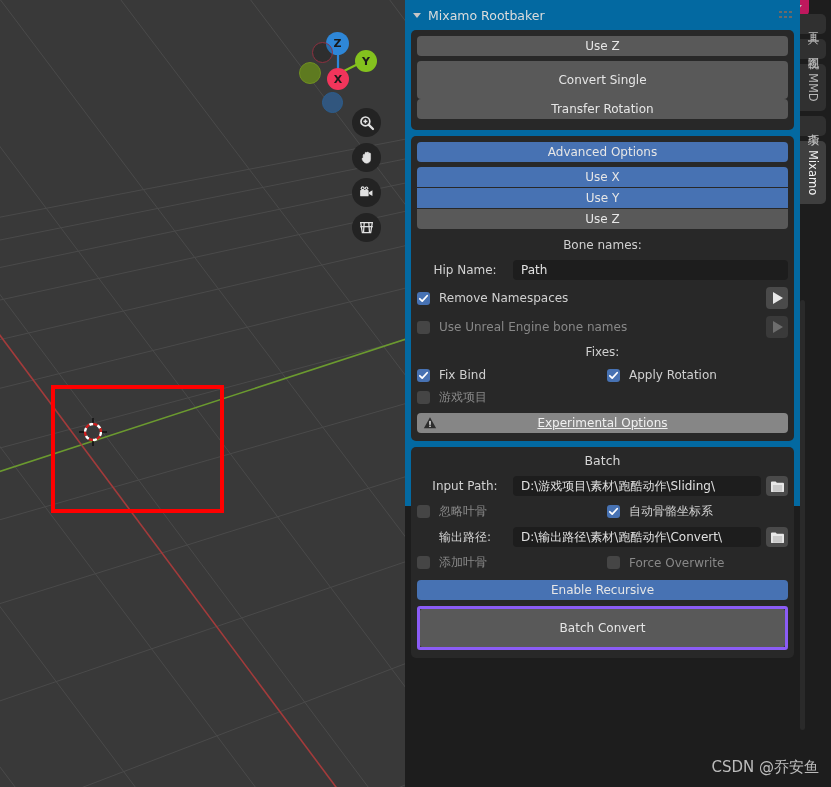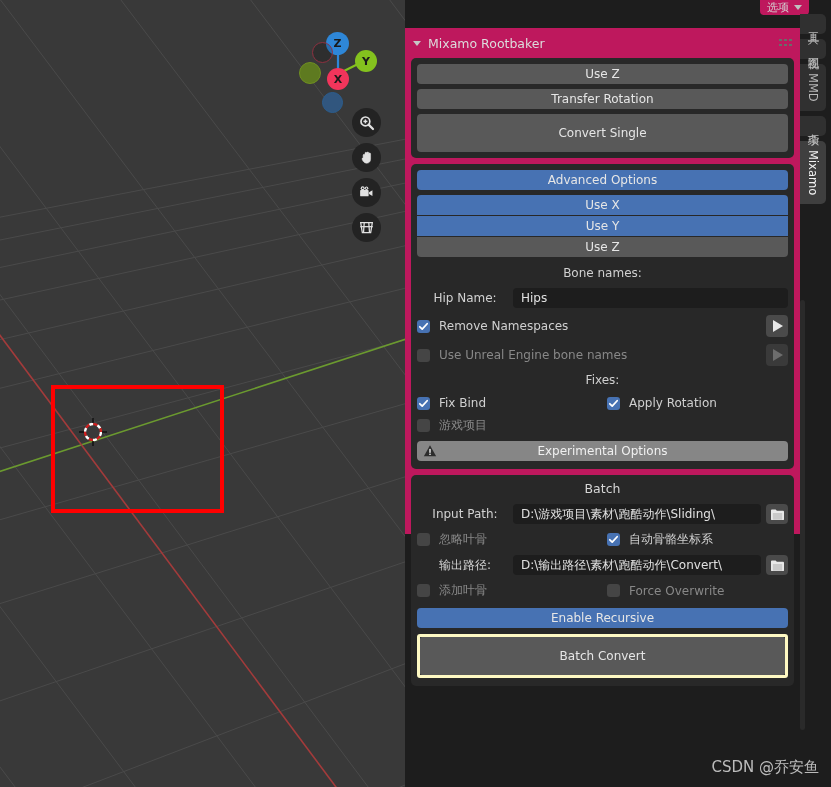--- a/index.html
+++ b/index.html
@@ -41,22 +41,22 @@
   #anno-rect {
     position: absolute; left: 51px; top: 385px; width: 173px; height: 128px;
     border: 4px solid #ff0000; background: transparent;
   }
 
   
   #cursor3d { position: absolute; left: 78px; top: 417px; width: 30px; height: 30px; }
 
   
   #npanel {
-    position: absolute; left: 405px; top: 28px; width: 395px; height: 506px;
-    background: #be185d;
+    position: absolute; left: 405px; top: 0; width: 395px; height: 506px;
+    background: #0369a1;
   }
   #panel-header {
     height: 30px; display: flex; align-items: center; padding: 0 8px;
     color: #dcdcdc; font-size: 12.5px;
   }
   .chev-down { width: 0; height: 0; border-left: 4.5px solid transparent;
     border-right: 4.5px solid transparent; border-top: 5.5px solid #c6c6c6;
     margin-right: 7px; }
   #grip { margin-left: auto; display: grid; grid-template-columns: repeat(3, 3px);
     grid-template-rows: repeat(2, 3px); gap: 2px; }
@@ -67,21 +67,21 @@
   }
 
   .btn {
     height: 20px; border-radius: 4px; background: #595959;
     color: #e6e6e6; font-size: 12px;
     display: flex; align-items: center; justify-content: center;
     margin-bottom: 5px; cursor: default;
   }
   .btn.tall { height: 38px; margin-bottom: 0; }
   .btn.blue { background: #4772b3; }
-  .btn.light { background: #868686; color: #f0f0f0; position: relative; }
+  .btn.light { background: #868686; color: #f0f0f0; position: relative; text-decoration: underline; }
   .btn.seg { border-radius: 0; margin-bottom: 1px; height: 20px; }
   .btn.seg.first { border-radius: 4px 4px 0 0; }
   .btn.seg.last { border-radius: 0 0 4px 4px; margin-bottom: 0; }
 
   .warn-ico { position: absolute; left: 6px; top: 50%; transform: translateY(-50%);
     width: 14px; height: 14px; }
 
   .label { color: #d0d0d0; font-size: 12px; }
   .label.dim { color: #888; }
 
@@ -115,21 +115,21 @@
   .tri.dis { border-left-color: #6d6d6d; }
 
   .folderbtn {
     width: 22px; height: 20px; border-radius: 4px; background: #4a4a4a;
     margin-left: 5px; display: flex; align-items: center; justify-content: center; flex: none;
   }
 
   .sec-title { color: #d6d6d6; font-size: 12.5px; margin-bottom: 8px; }
 
   #batch-convert-outer {
-    border: 3px solid #fef9c3; border-radius: 3px; margin: 0 6px;
+    border: 3px solid #8b5cf6; border-radius: 3px; margin: 0 6px;
   }
   #batch-convert { height: 38px; border-radius: 2px; background: #595959;
     color: #e6e6e6; font-size: 12px; display: flex; align-items: center;
     justify-content: center; }
 
   
   #tabstrip {
     position: absolute; left: 800px; top: 14px; width: 31px; height: 280px;
   }
   .vtab {
@@ -296,38 +296,38 @@
           <i></i>
           <i></i>
           <i></i>
           <i></i>
           <i></i>
       </span>
     </div>
 
     <div class="box">
       <div class="btn">Use Z</div>
+      <div class="btn tall">Convert Single</div>
       <div class="btn">Transfer Rotation</div>
-      <div class="btn tall">Convert Single</div>
     </div>
 
     <div class="box" style="padding-bottom:8px;">
       <div class="btn blue">Advanced Options</div>
 
       <div style="margin-bottom:9px;">
         <div class="btn seg first blue">Use X</div>
         <div class="btn seg blue">Use Y</div>
         <div class="btn seg last">Use Z</div>
       </div>
 
       <div class="label" style="margin-bottom:8px;">Bone names:</div>
 
       <div class="row">
         <div class="lbl-col">Hip Name:</div>
-        <div class="field">Hips</div>
+        <div class="field">Path</div>
       </div>
 
       <div class="row">
         <div class="cb-wrap" style="flex:1;">
           <span class="cb on">
             <svg width="11" height="11" viewBox="0 0 12 12">
                 <path d="M2 6.3 L4.6 8.9 L10 3" fill="none" stroke="#fff" stroke-width="1.9" stroke-linecap="round" stroke-linejoin="round"></path>
               </svg>
           </span>
           <span class="label">Remove Namespaces</span>

